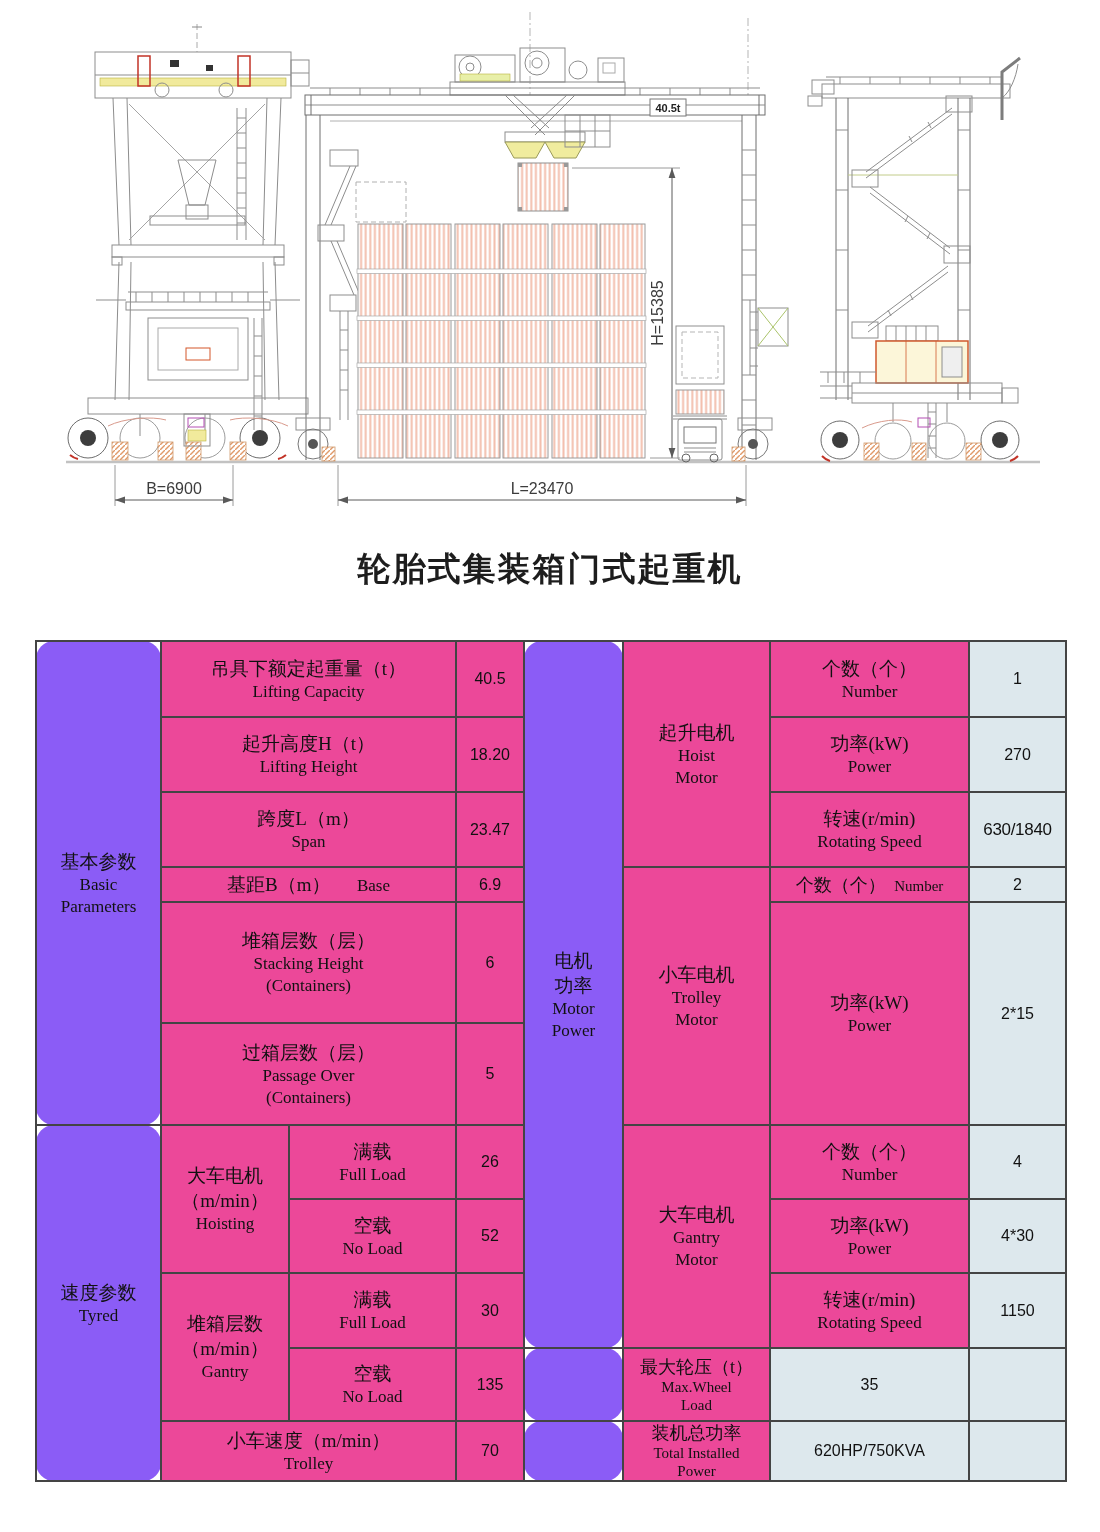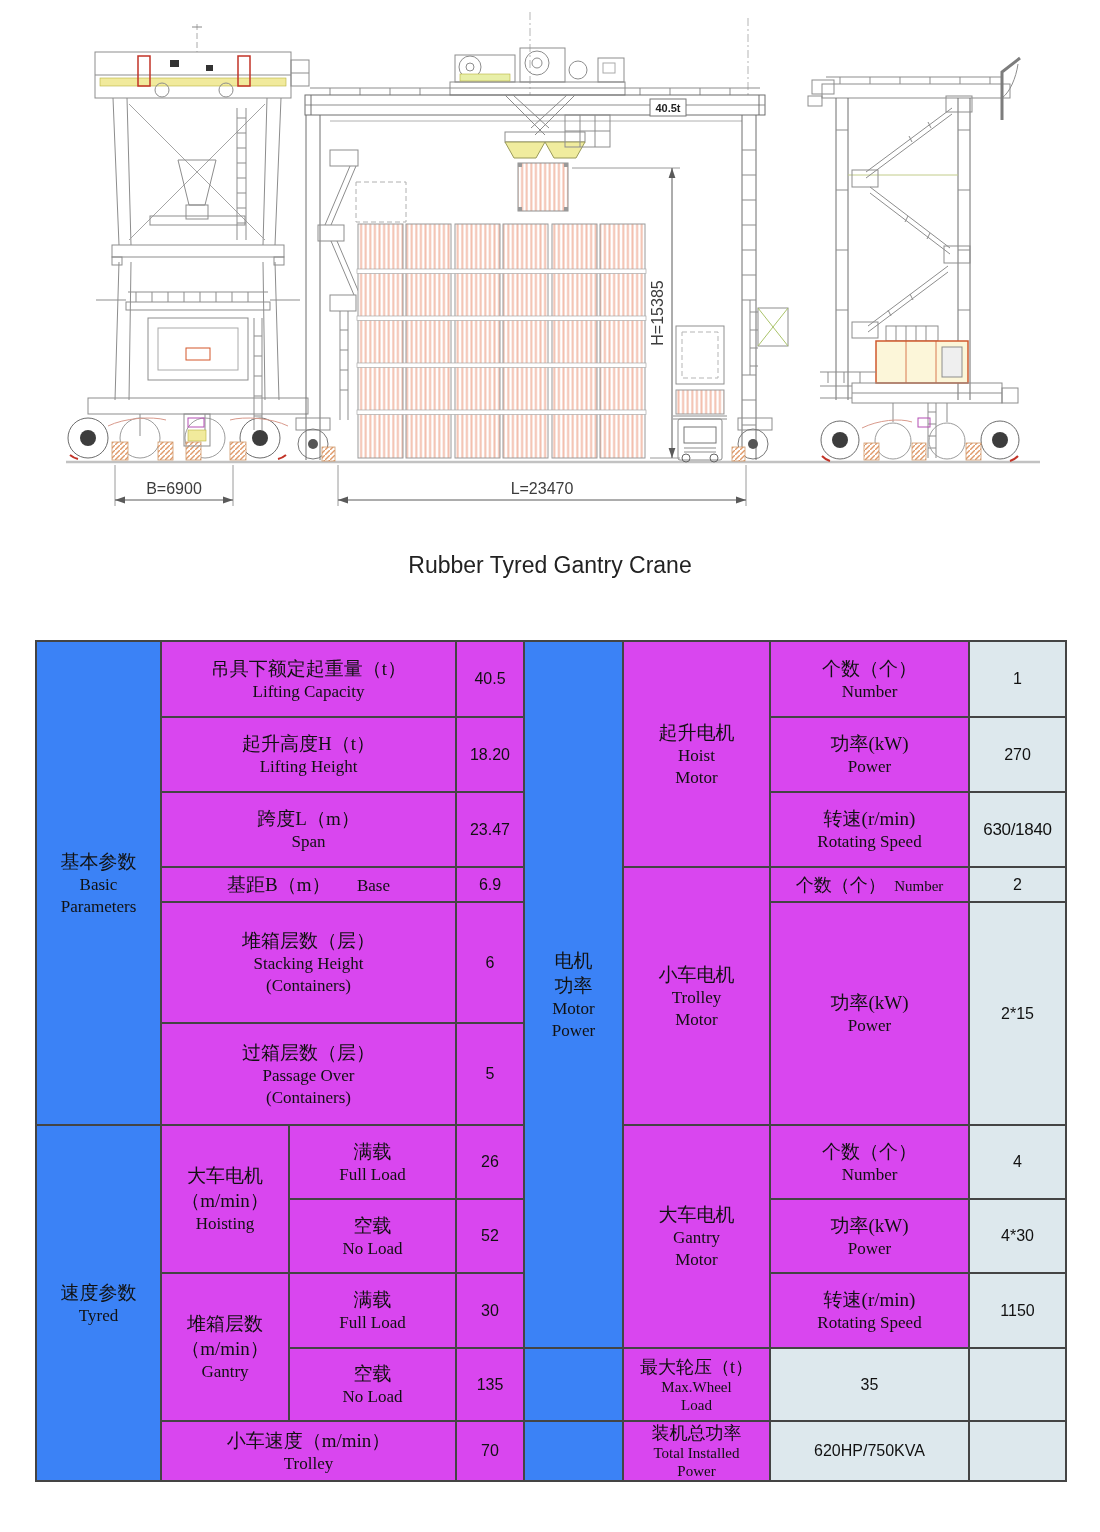--- a/index.html
+++ b/index.html
@@ -8,22 +8,22 @@
   .drawing-svg{position:absolute;left:0;top:0;}
   .title-block{position:absolute;left:0;top:550px;width:1100px;text-align:center;}
   .title-zh{font-family:"Liberation Sans","DejaVu Sans",sans-serif;font-weight:bold;
             font-size:33px;letter-spacing:2px;color:#1d1d1d;line-height:38px;}
   .title-en{font-family:"Liberation Sans","DejaVu Sans",sans-serif;font-size:23px;
             color:#222;line-height:28px;margin-top:1px;}
   table.spec{position:absolute;left:35px;top:640px;width:1030px;border-collapse:collapse;
              table-layout:fixed;border:2px solid #444;}
   table.spec td{border:2px solid #444;text-align:center;vertical-align:middle;
                 padding:0;overflow:hidden;color:#111;}
-  .yellow{background:#3b82f6;}
-  .pink{background:#d946ef;margin-left:28px;}
+  .yellow{background:#8b5cf6;border-radius:18px;}
+  .pink{background:#ec4899;margin-left:28px;}
   .blue{background:#dde8ed;}
   .zh{font-family:"Liberation Serif","DejaVu Serif",serif;font-size:19px;line-height:25px;display:block;}
   .en{font-family:Liberation Serif, serif;font-size:17px;line-height:22px;display:block;}
   .val{font-family:"Liberation Sans","DejaVu Sans",sans-serif;font-size:16px;}
   .val-sm{font-size:17px;letter-spacing:-0.3px;}
   .sm .zh{font-size:18px;line-height:22px;}
   .sm .en{font-size:15px;line-height:18px;}
   .inline .zh,.inline .en{display:inline;}
   .gap-l{margin-left:22px;text-align:right;}
   .gap-s{margin-left:4px;}
@@ -377,21 +377,21 @@
       <line x1="338" y1="465" x2="338" y2="506" stroke="#9a9a9a"></line>
       <line x1="746" y1="465" x2="746" y2="506" stroke="#9a9a9a"></line>
       <line x1="338" y1="500" x2="746" y2="500"></line>
       <path d="M338,500 l10,-3.4 v6.8 z" fill="#5a5a5a" stroke="none"></path>
       <path d="M746,500 l-10,-3.4 v6.8 z" fill="#5a5a5a" stroke="none"></path>
       <text x="542" y="494" text-anchor="middle" font-size="16" fill="#3c3c3c" stroke="none" font-family="Liberation Sans, DejaVu Sans, sans-serif">L=23470</text>
     </g>
   </svg>
 
   <div class="title-block">
-    <div class="title-en">Rubber Tyred Gantry Crane</div>
+    <div class="title-zh">轮胎式集装箱门式起重机</div>
   </div>
 
   <table class="spec">
     <colgroup>
       <col style="width:125px">
         <col style="width:128px">
         <col style="width:167px">
         <col style="width:68px">
       <col style="width:99px">
         <col style="width:147px">

